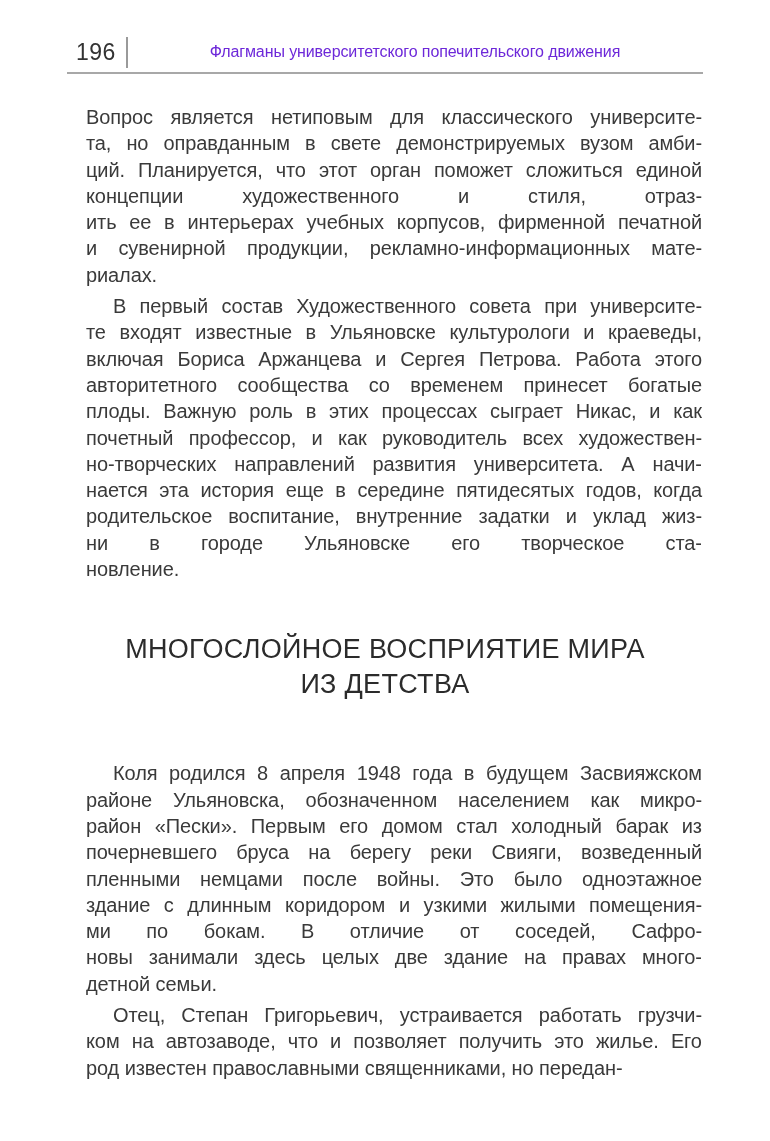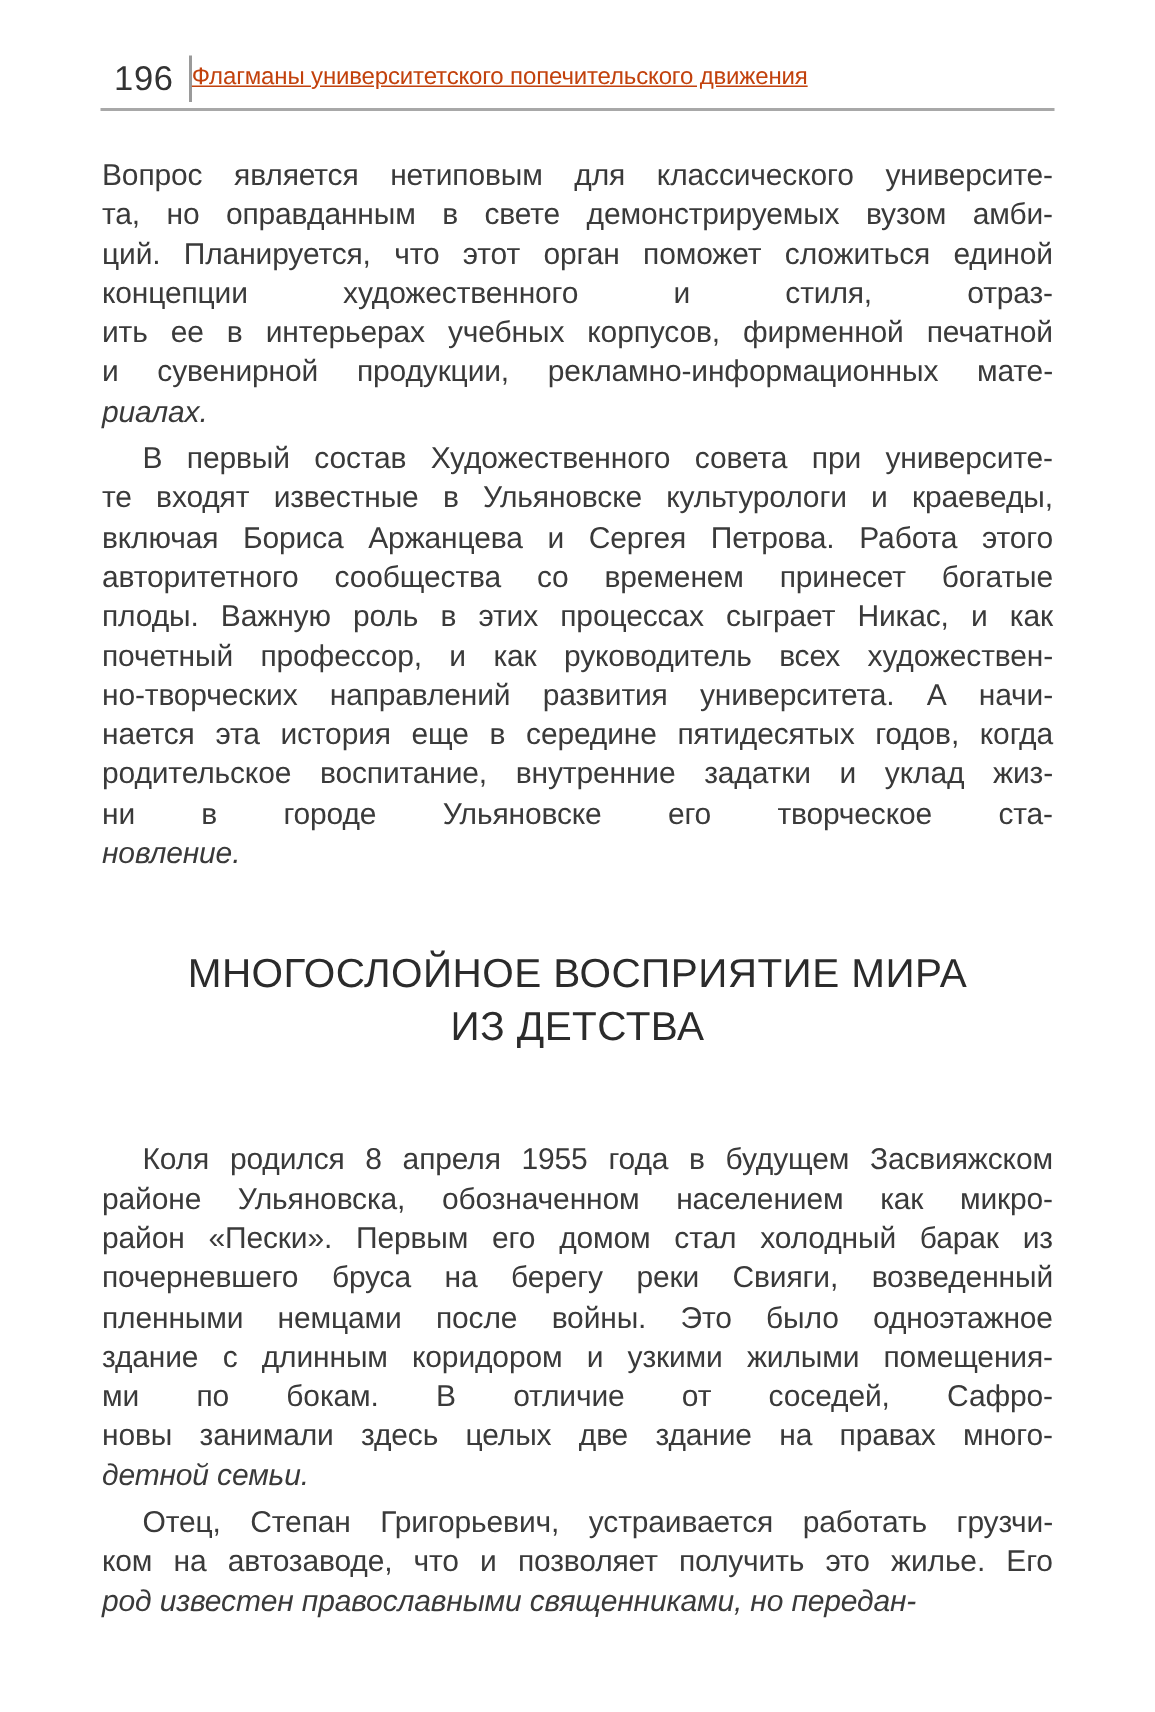--- a/index.html
+++ b/index.html
@@ -32,25 +32,24 @@
     padding: 0 8px 0 8px;
   }
   .header-divider {
     width: 2px;
     height: 31px;
     background: #9a9a9a;
     margin-left: 2px;
   }
   .running-title {
     flex: 1;
-    text-align: left;
+    text-align: center;
     font-size: 16px;
-    color: #c2410c;
+    color: #6d28d9;
     letter-spacing: -0.1px;
-    text-decoration: underline;
   }
   .header-rule {
     position: absolute;
     top: 72px;
     left: 67px;
     width: 636px;
     height: 2px;
     background: #a8a8a8;
   }
 
@@ -58,29 +57,29 @@
   .article {
     position: absolute;
     top: 104px;
     left: 68px;
     width: 634px;
     font-size: 20px;
     line-height: 26.3px;
     letter-spacing: -0.1px;
     color: #3a3a3a;
   }
-  .paragraph { margin-bottom: 5px; }
+  .paragraph { margin-bottom: 5px; margin-left: 18px; }
   .line { height: 26.3px; white-space: nowrap; }
   .line.just {
     display: flex;
     justify-content: space-between;
   }
   .line.just span { display: inline-block; }
   .line.indent { padding-left: 27px; }
-  .line.last { white-space: nowrap; font-style: italic; }
+  .line.last { white-space: nowrap; }
 
   
   .section-heading {
     margin-top: 50px;
     margin-bottom: 58px;
     text-align: center;
     font-size: 27px;
     font-weight: 400;
     line-height: 35px;
     color: #2b2b2b;
@@ -262,21 +261,21 @@
       <div>ИЗ ДЕТСТВА</div>
     </div>
 
     <div>
         <div class="paragraph">
           <div class="line just indent">
             <span>Коля</span>
             <span>родился</span>
             <span>8</span>
             <span>апреля</span>
-            <span>1955</span>
+            <span>1948</span>
             <span>года</span>
             <span>в</span>
             <span>будущем</span>
             <span>Засвияжском</span>
           </div>
           <div class="line just">
             <span>районе</span>
             <span>Ульяновска,</span>
             <span>обозначенном</span>
             <span>населением</span>

